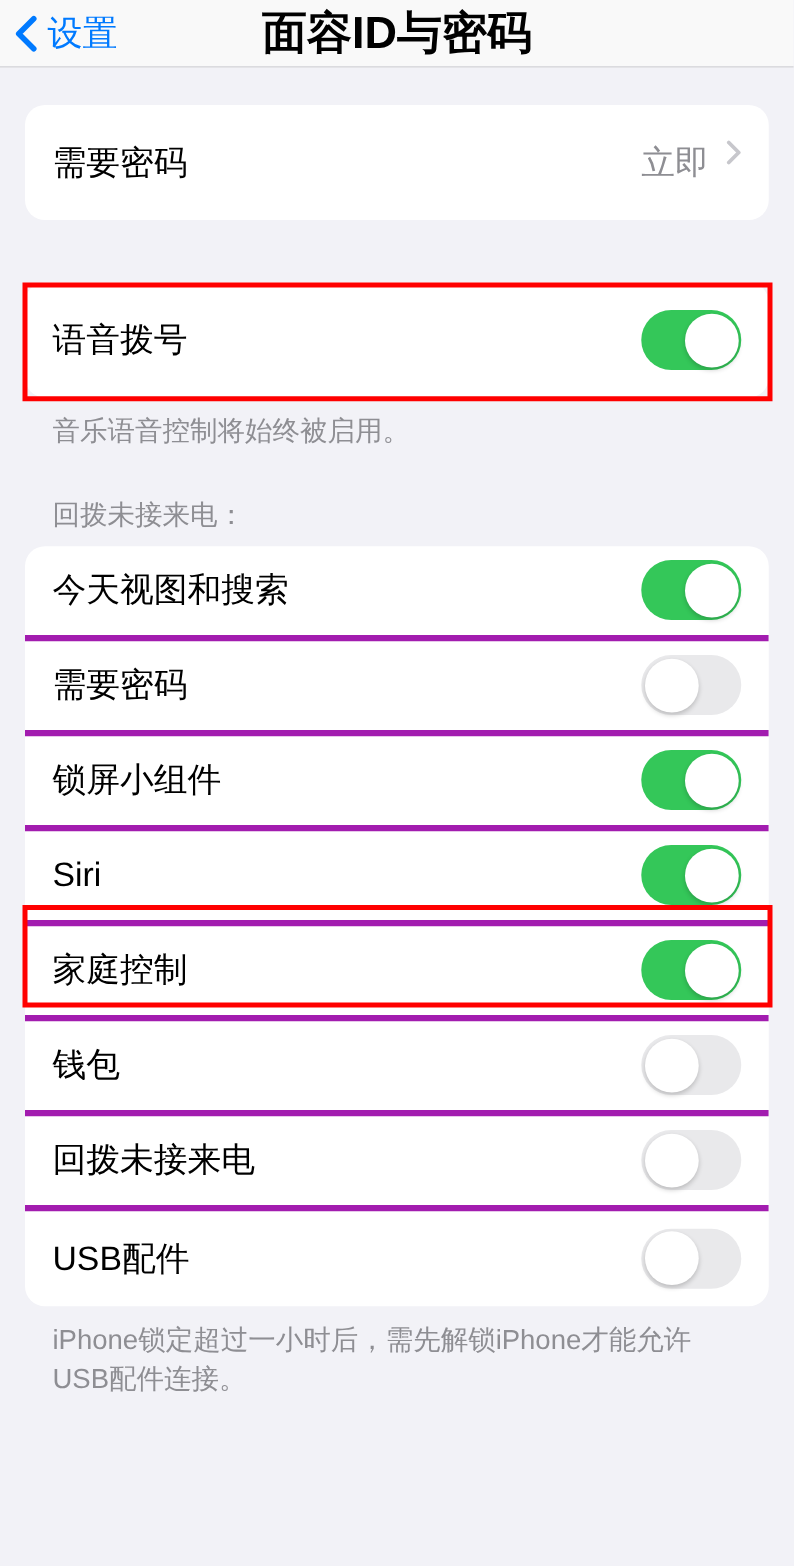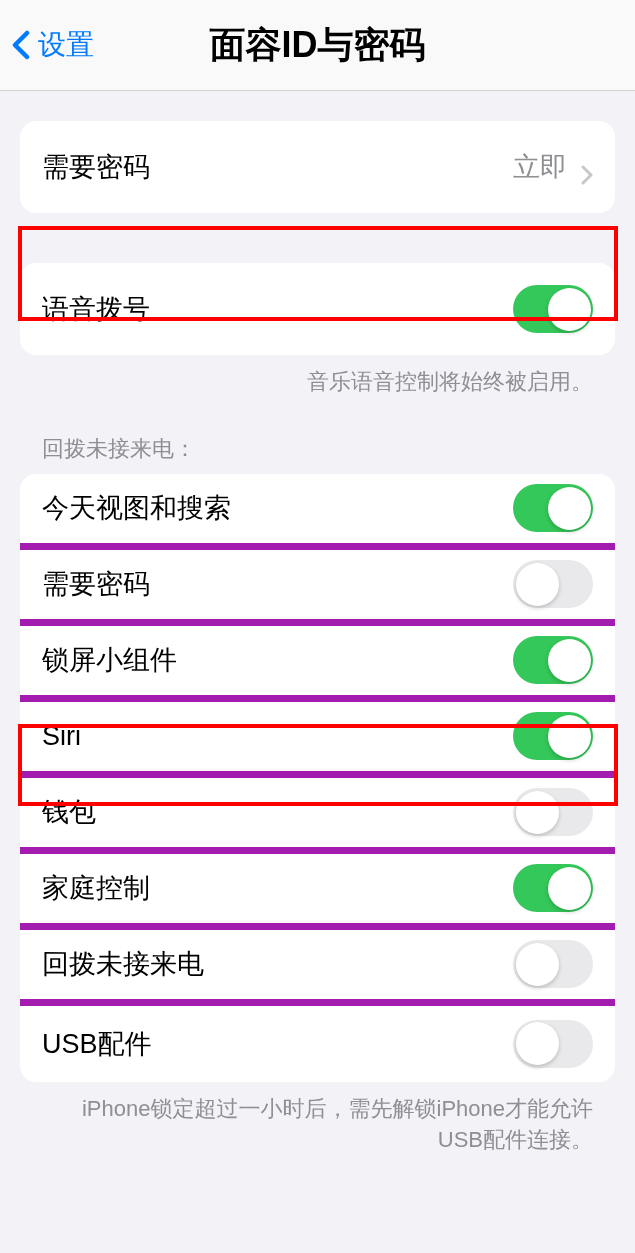--- a/index.html
+++ b/index.html
@@ -6,21 +6,21 @@
     body {
       font-family: -apple-system, "PingFang SC", "Helvetica Neue", sans-serif;
       background: #f2f2f7;
       width: 635px;
       height: 1253px;
       overflow: hidden;
     }
     .navbar {
       display: flex;
       align-items: center;
-      height: 91px;
+      height: 54px;
       background: #f9f9f9;
       border-bottom: 1px solid #d1d1d6;
       position: relative;
     }
     .back-button {
       display: flex;
       align-items: center;
       color: #007aff;
       font-size: 28px;
       padding-left: 12px;
@@ -52,36 +52,36 @@
       background: #fff;
       border-radius: 16px;
       overflow: hidden;
     }
     .row {
       display: flex;
       align-items: center;
       justify-content: space-between;
       min-height: 76px;
       padding: 0 22px;
-      border-bottom: 7px solid #a21caf;
+      border-bottom: 5px solid #a21caf;
     }
     .row:last-child {
       border-bottom: none;
       gap: 30px;
     }
     .row-tall {
       min-height: 92px;
     }
     .row-label {
       font-size: 27px;
       color: #000;
     }
     .row-value {
       display: flex;
-      align-items: flex-end;
+      align-items: flex-start;
       color: #8e8e93;
       font-size: 27px;
     }
     .chevron-right {
       width: 12px;
       height: 20px;
       margin-left: 14px;
     }
     .toggle {
       width: 80px;
@@ -109,21 +109,20 @@
       right: 2.5px;
     }
     .toggle.off .toggle-knob {
       left: 2.5px;
     }
     .footer-text {
       font-size: 22px;
       color: #8e8e93;
       padding: 12px 22px 0 22px;
       line-height: 1.4;
-      text-align: right;
     }
     .header-text {
       font-size: 22px;
       color: #8e8e93;
       padding: 0 22px 10px 22px;
     }
     .highlight-box-1 {
       position: absolute;
       border: 4px solid #ff0000;
       z-index: 10;
@@ -211,28 +210,28 @@
             <div class="toggle-knob"></div>
           </div>
         </div>
         <div class="row">
           <span class="row-label">Siri</span>
           <div class="toggle on">
             <div class="toggle-knob"></div>
           </div>
         </div>
         <div class="row">
+          <span class="row-label">家庭控制</span>
+          <div class="toggle on">
+            <div class="toggle-knob"></div>
+          </div>
+        </div>
+        <div class="row">
           <span class="row-label">钱包</span>
           <div class="toggle off">
-            <div class="toggle-knob"></div>
-          </div>
-        </div>
-        <div class="row">
-          <span class="row-label">家庭控制</span>
-          <div class="toggle on">
             <div class="toggle-knob"></div>
           </div>
         </div>
         <div class="row">
           <span class="row-label">回拨未接来电</span>
           <div class="toggle off">
             <div class="toggle-knob"></div>
           </div>
         </div>
         <div class="row">

